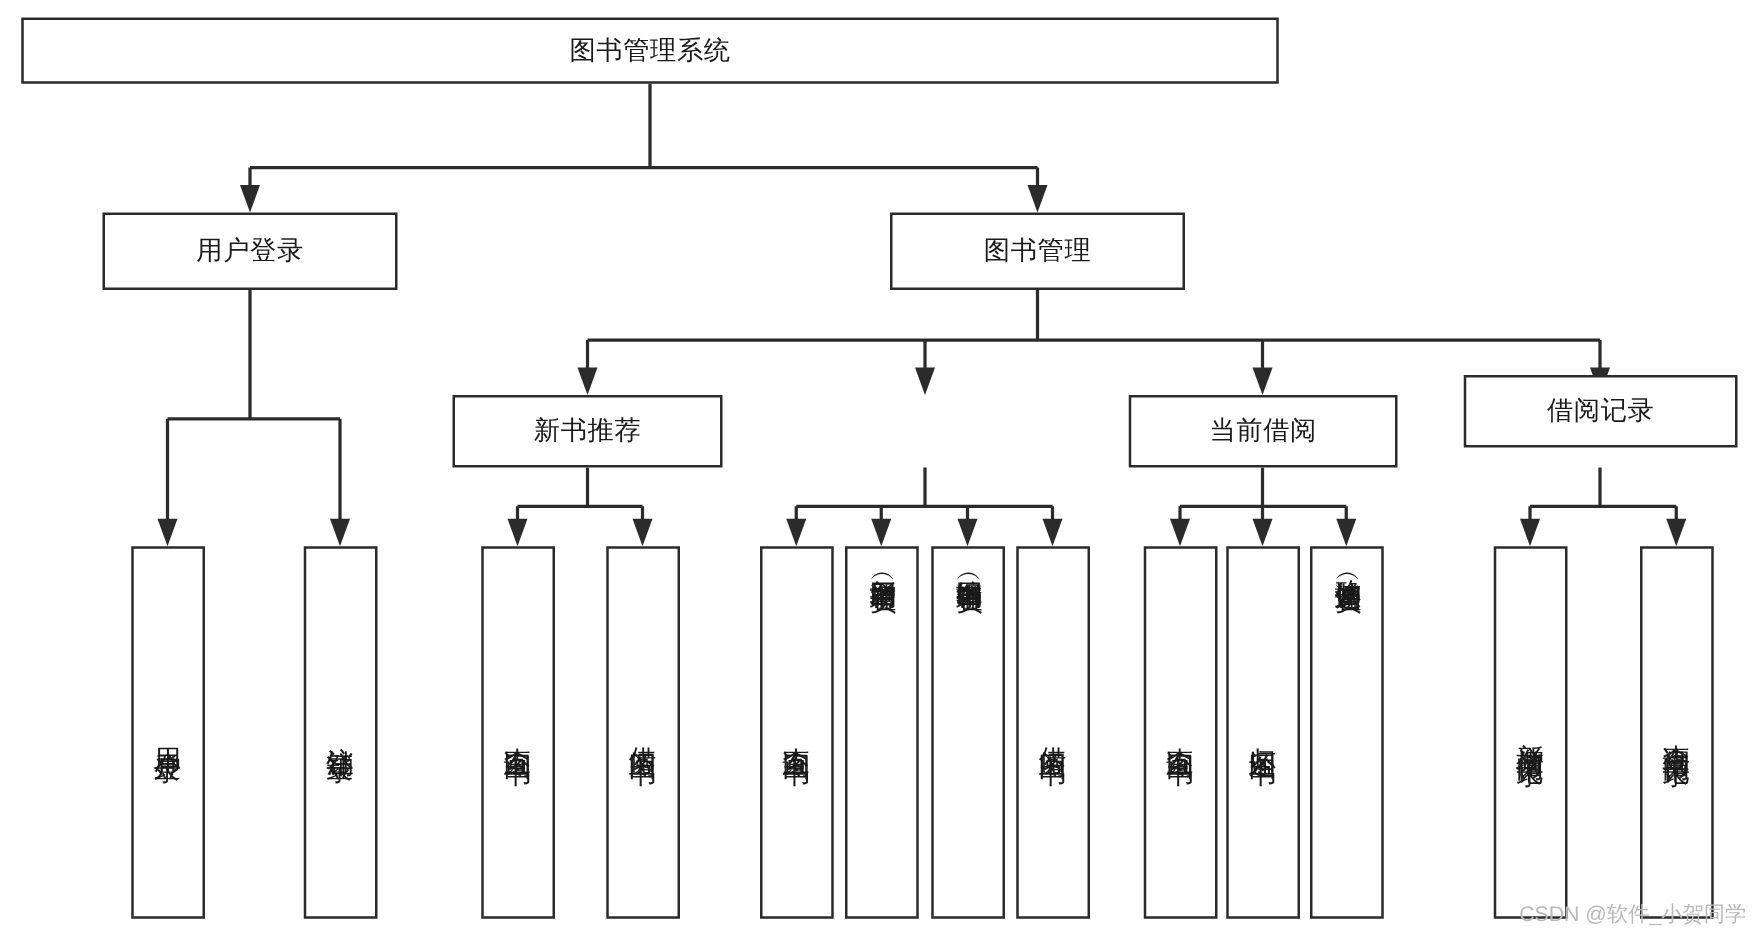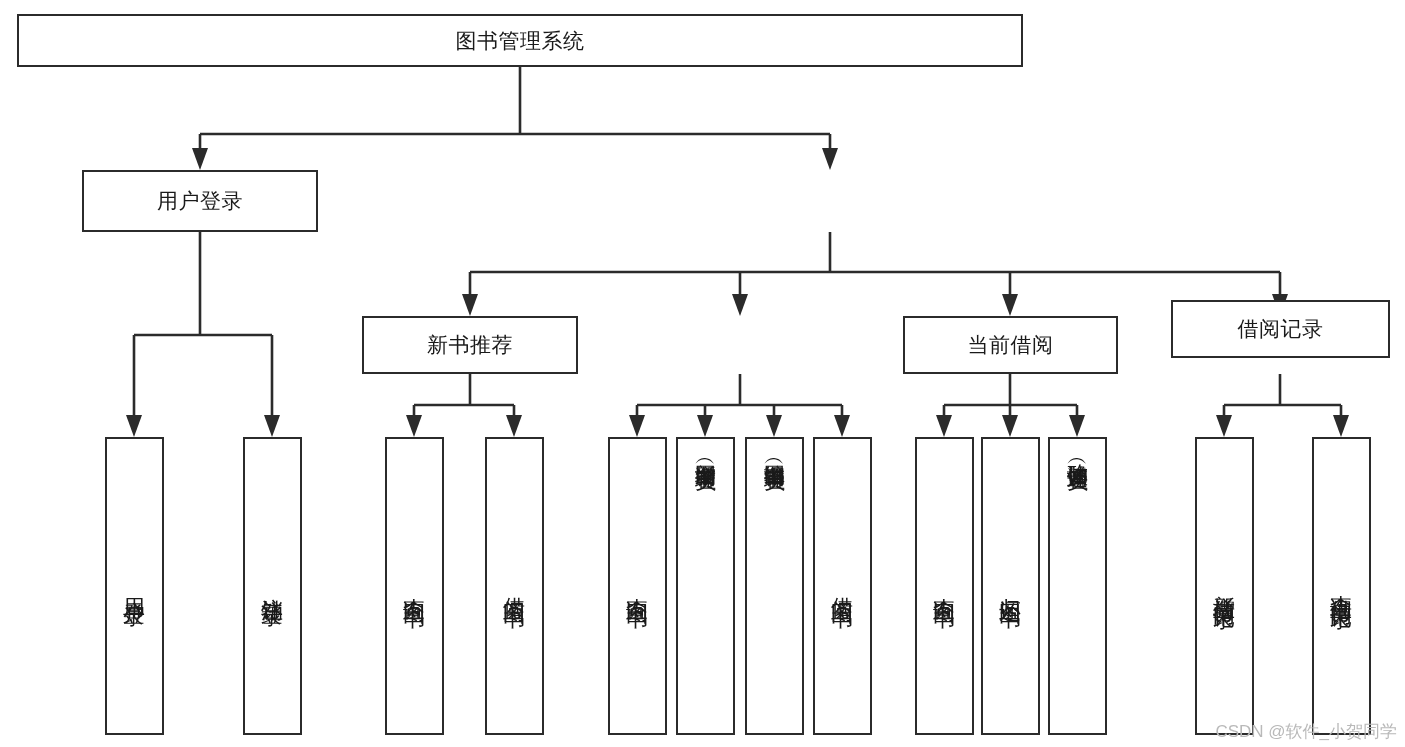--- a/index.html
+++ b/index.html
@@ -160,25 +160,28 @@
     <polygon points="1341,437 1333,415 1349,415"></polygon>
   </svg>
 
   <div class="node horiz" style="left:17px; top:14px; width:1006px; height:53px;">
     <span class="label">图书管理系统</span>
   </div>
 
   <div class="node horiz" style="left:82px; top:170px; width:236px; height:62px;">
     <span class="label">用户登录</span>
   </div>
+  <div class="node horiz" style="left:712px; top:170px; width:236px; height:62px;">
+    <span class="label">图书管理</span>
+  </div>
 
   <div class="node horiz" style="left:362px; top:316px; width:216px; height:58px;">
     <span class="label">新书推荐</span>
   </div>
-  <div class="node horiz" style="left:903px; top:316px; width:215px; height:58px;">
+  <div class="node horiz" style="left:903px; top:316px; width:215px; height:58px;font-family:Liberation Serif, serif;">
     <span class="label">当前借阅</span>
   </div>
   <div class="node horiz" style="left:1171px; top:300px; width:219px; height:58px;">
     <span class="label">借阅记录</span>
   </div>
 
   <div class="node vert centerv" style="left:105px; top:437px; width:59px; height:298px;">
     <span class="label">用户登录</span>
   </div>
   <div class="node vert centerv" style="left:243px; top:437px; width:59px; height:298px;">

